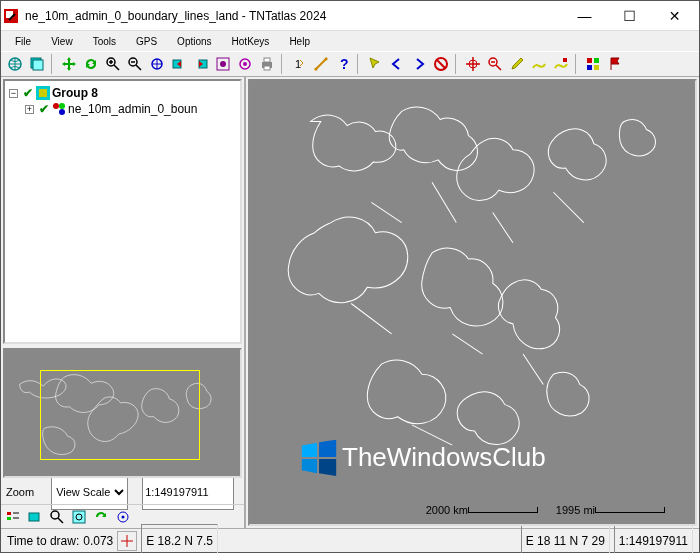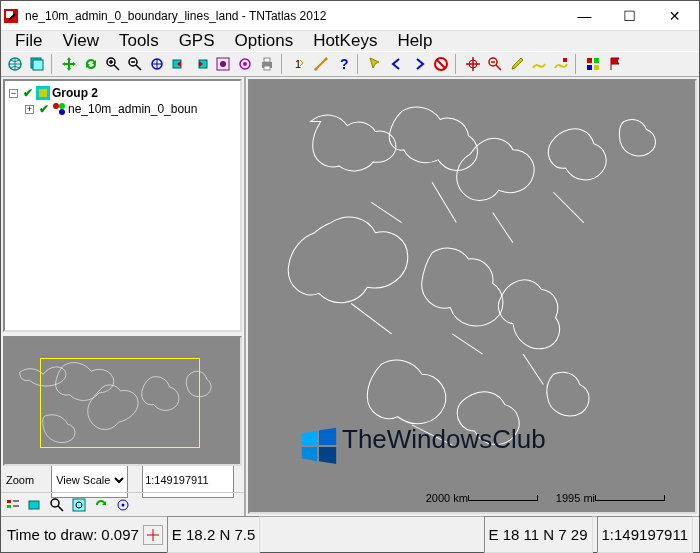--- a/index.html
+++ b/index.html
@@ -2,66 +2,66 @@
 <html><head>
 <meta charset="utf-8">
 <style>
   * { box-sizing: border-box; margin: 0; padding: 0; }
   body { font-family: "Segoe UI", Tahoma, sans-serif; font-size: 11px; background: #fff; width: 700px; height: 553px; overflow: hidden; }
   .window { width: 700px; height: 553px; border: 1px solid #555; display: flex; flex-direction: column; background: #f0f0f0; }
   .titlebar { height: 30px; background: #fff; display: flex; align-items: center; padding: 0 2px; border-bottom: 1px solid #ddd; }
   .titlebar .icon { width: 16px; height: 16px; margin-right: 6px; }
   .titlebar .title { flex: 1; font-size: 12px; color: #000; }
   .winbtn { width: 45px; height: 28px; display: flex; align-items: center; justify-content: center; font-size: 14px; color: #000; }
-  .menubar { height: 20px; display: flex; align-items: center; padding: 0 6px; gap: 4px; background: #f0f0f0; font-size: 17px; }
+  .menubar { height: 20px; display: flex; align-items: center; padding: 0 6px; gap: 4px; background: #f0f0f0; font-size: 10px; }
   .menubar span { padding: 2px 8px; cursor: default; }
   .toolbar { height: 26px; display: flex; align-items: center; padding: 2px 4px; gap: 2px; background: #f0f0f0; border-top: 1px solid #fff; border-bottom: 1px solid #aaa; }
   .tb-btn { width: 20px; height: 20px; display: flex; align-items: center; justify-content: center; border: 1px solid transparent; }
   .tb-btn svg { width: 16px; height: 16px; }
   .tb-sep { width: 4px; height: 20px; border-left: 1px solid #aaa; margin: 0 2px; }
   .body { flex: 1; display: flex; min-height: 0; }
   .left-pane { width: 245px; display: flex; flex-direction: column; border-right: 2px solid #aaa; }
   .tree { flex: 1; background: #fff; border: 2px inset #ddd; margin: 2px; padding: 4px; font-size: 12px; overflow: hidden; min-height: 0; }
   .tree-item { display: flex; align-items: center; gap: 2px; padding: 1px 0; white-space: nowrap; }
   .tree-item.indent { margin-left: 16px; }
   .tree-item b { font-weight: bold; }
   .overview { height: 130px; background: #888; border: 2px inset #ddd; margin: 2px; position: relative; overflow: hidden; }
   .ov-rect { position: absolute; border: 1px solid yellow; left: 35px; top: 20px; width: 160px; height: 90px; }
   .zoom-row { height: 24px; display: flex; align-items: center; padding: 2px; gap: 14px; }
   .zoom-row select, .zoom-row input { font-size: 11px; height: 36px; border: 1px solid #888; background: #fff; }
   .zoom-row input { width: 92px; padding: 0 2px; }
   .btn-row { height: 24px; display: flex; align-items: center; padding: 2px; gap: 2px; border-top: 1px solid #ccc; }
   .map-pane { flex: 1; position: relative; background: #888; margin: 2px; border: 2px inset #ddd; overflow: hidden; }
-  .watermark { position: absolute; bottom: 46px; left: 48px; display: flex; align-items: flex-start; color: #0f172a; font-size: 26px; font-weight: 400; font-family: "Segoe UI", sans-serif; }
+  .watermark { position: absolute; bottom: 46px; left: 48px; display: flex; align-items: center; color: #ffffff; font-size: 26px; font-weight: 400; font-family: "Segoe UI", sans-serif; }
   .watermark svg { width: 42px; height: 42px; margin-right: 2px; }
   .scalebar { position: absolute; bottom: 8px; right: 30px; display: flex; gap: 18px; font-size: 11px; color: #000; }
   .scale-item { display: flex; flex-direction: row; align-items: center; }
   .scale-line { width: 70px; height: 6px; border: 1px solid #000; border-top: none; }
-  .statusbar { height: 36px; display: flex; align-items: center; padding: 0 6px; gap: 4px; font-size: 15px; border-top: 1px solid #aaa; background: #f0f0f0; }
+  .statusbar { height: 24px; display: flex; align-items: center; padding: 0 6px; gap: 4px; font-size: 12px; border-top: 1px solid #aaa; background: #f0f0f0; }
   .statusbar .cell { border: 1px inset #ddd; padding: 9px 4px; }
   .statusbar .spacer { flex: 1; }
   .expander { width: 9px; height: 9px; border: 1px solid #888; display: inline-flex; align-items: center; justify-content: center; font-size: 9px; line-height: 1; margin-right: 2px; }
   .chk { width: 12px; height: 12px; display: inline-flex; align-items: center; justify-content: center; color: #080; font-weight: bold; }
   .layer-ico { width: 14px; height: 14px; display: inline-block; }
   .map-svg { position: absolute; inset: 0; }
 </style>
 </head>
 <body>
 
 <div class="window">
 
   <div class="titlebar">
     <span class="icon">
       <svg viewBox="0 0 16 16">
           <rect x="1" y="1" width="14" height="14" fill="#c00"></rect>
           <rect x="3" y="3" width="7" height="7" fill="#fff"></rect>
           <path d="M6 12 L12 6" stroke="#000" stroke-width="2"></path>
         </svg>
     </span>
-    <span class="title">ne_10m_admin_0_boundary_lines_land - TNTatlas 2012</span>
+    <span class="title">ne_10m_admin_0_boundary_lines_land - TNTatlas 2024</span>
     <div class="winbtn">—</div>
     <div class="winbtn">☐</div>
     <div class="winbtn close">✕</div>
   </div>
 
   <div class="menubar">
     <span>File</span>
     <span>View</span>
     <span>Tools</span>
     <span>GPS</span>
@@ -233,21 +233,21 @@
 
     <div class="left-pane">
       <div class="tree">
         <div class="tree-item">
           <span class="expander">−</span>
           <span class="chk">✔</span>
           <span class="layer-ico"><svg viewBox="0 0 14 14">
                 <rect width="14" height="14" fill="#0cc"></rect>
                 <rect x="3" y="3" width="8" height="8" fill="#cc0"></rect>
               </svg></span>
-          <b>Group 2</b>
+          <b>Group 8</b>
         </div>
         <div class="tree-item indent">
           <span class="expander">+</span>
           <span class="chk">✔</span>
           <span class="layer-ico"><svg viewBox="0 0 14 14">
                 <circle cx="4" cy="4" r="3" fill="#c00"></circle>
                 <circle cx="10" cy="10" r="3" fill="#00c"></circle>
                 <circle cx="10" cy="4" r="3" fill="#0c0"></circle>
               </svg></span>
           <span>ne_10m_admin_0_boun</span>
@@ -354,21 +354,21 @@
         <div class="scale-item">
             <span>1995 mi</span>
             <div class="scale-line"></div>
           </div>
       </div>
     </div>
   </div>
 
   <div class="statusbar">
     <span>Time to draw:</span>
-    <span>0.097</span>
+    <span>0.073</span>
     <span class="tb-btn" style="border:1px solid #aaa">
         <svg viewBox="0 0 16 16">
           <path d="M8 2v12M2 8h12" stroke="#c00"></path>
         </svg>
       </span>
     <span class="cell">E 18.2  N 7.5</span>
     <span class="spacer"></span>
     <span class="cell">E 18 11  N 7 29</span>
     <span class="cell">1:149197911</span>
   </div>

